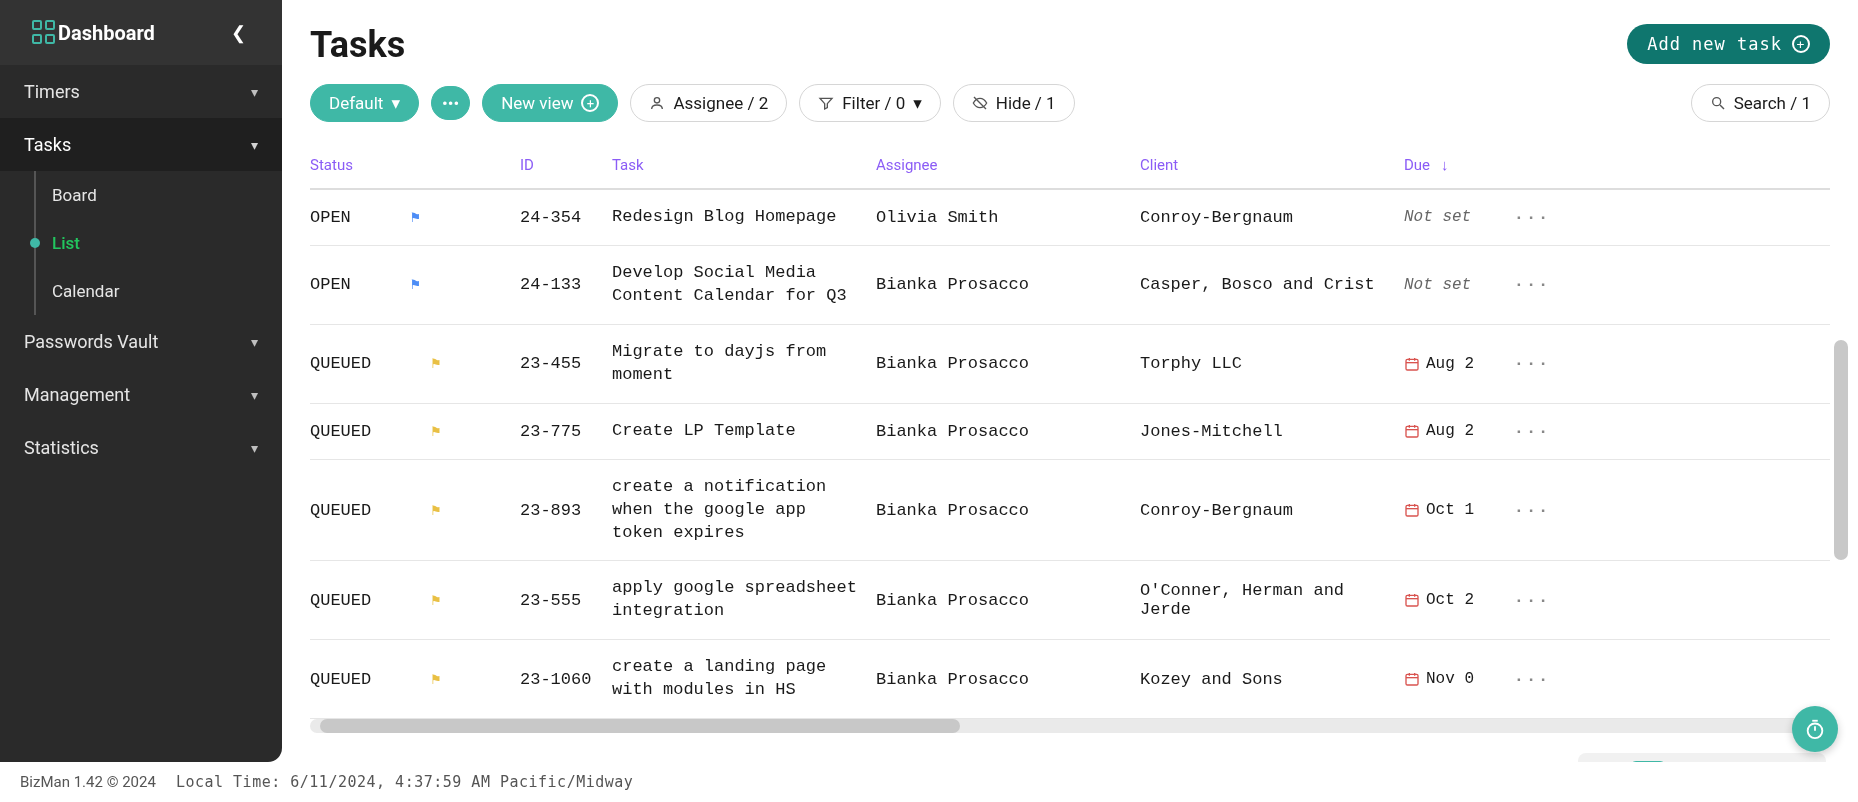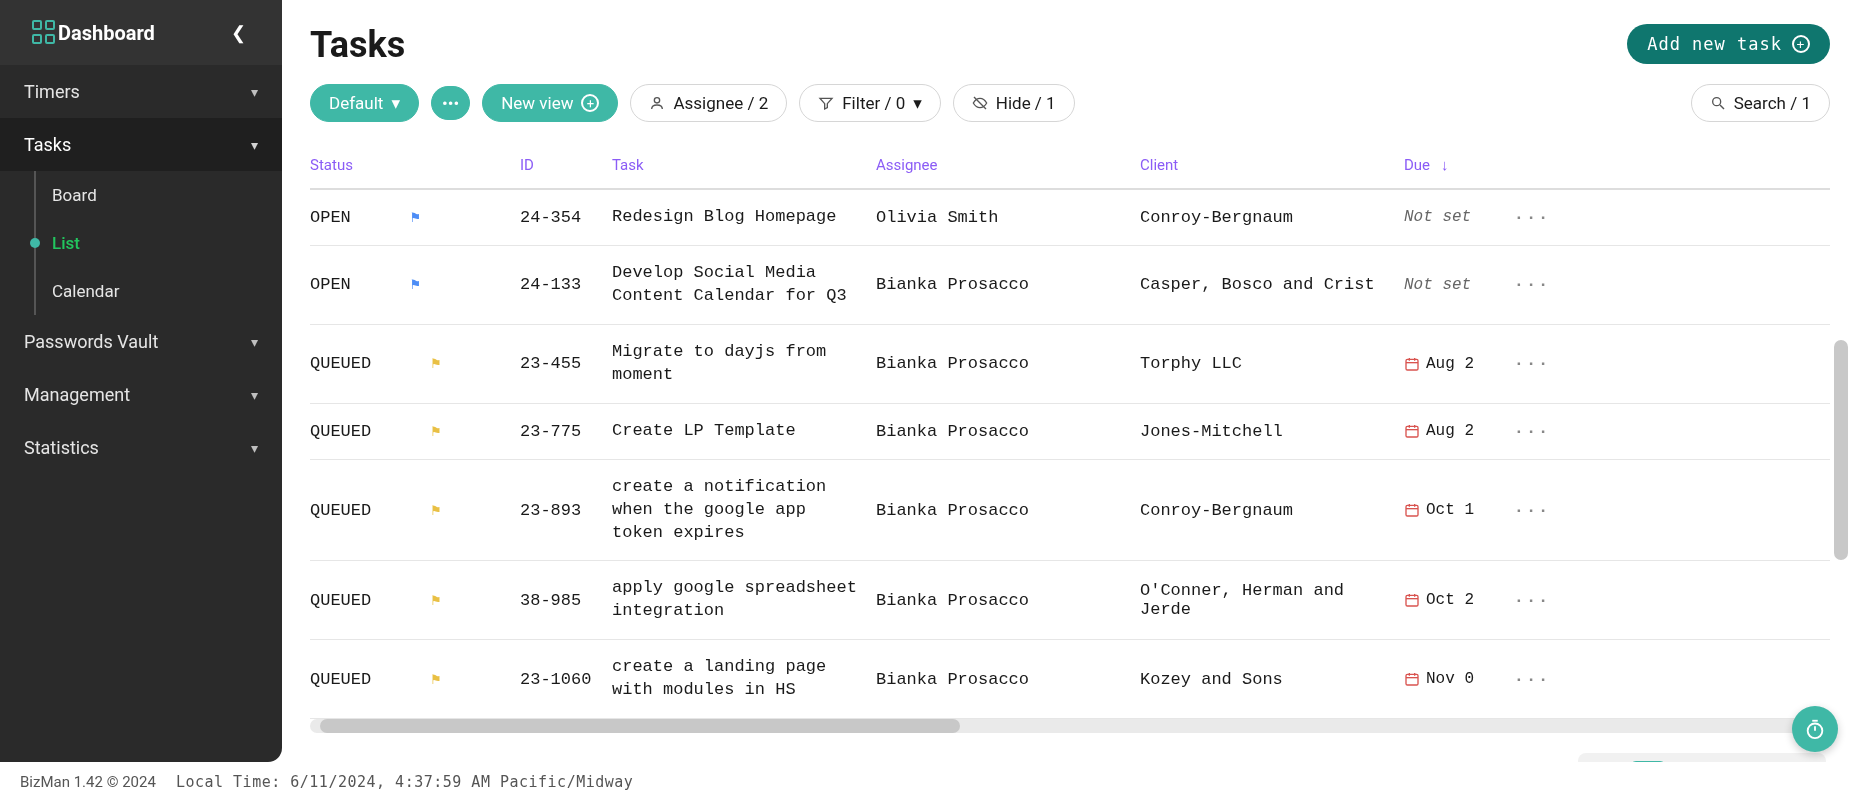--- a/index.html
+++ b/index.html
@@ -365,21 +365,21 @@
               </span>
               <span>Oct 1</span>
             </div>
     <div class="more-btn">···</div>
   </div>
           <div class="table-row">
     <div class="status-cell">
       <span>QUEUED</span>
       <span class="flag yellow">⚑</span>
     </div>
-    <div>38-985</div>
+    <div>23-555</div>
     <div class="task-text">apply google spreadsheet integration</div>
     <div>Bianka Prosacco</div>
     <div>O'Conner, Herman and Jerde</div>
     <div class="due-cell">
               <span class="cal-icon">
                 <svg width="16" height="16" viewBox="0 0 24 24" fill="none" stroke="currentColor" stroke-width="2">
                   <rect x="3" y="5" width="18" height="16" rx="2"></rect>
                   <line x1="3" y1="10" x2="21" y2="10"></line>
                   <line x1="8" y1="3" x2="8" y2="7"></line>
                   <line x1="16" y1="3" x2="16" y2="7"></line>

